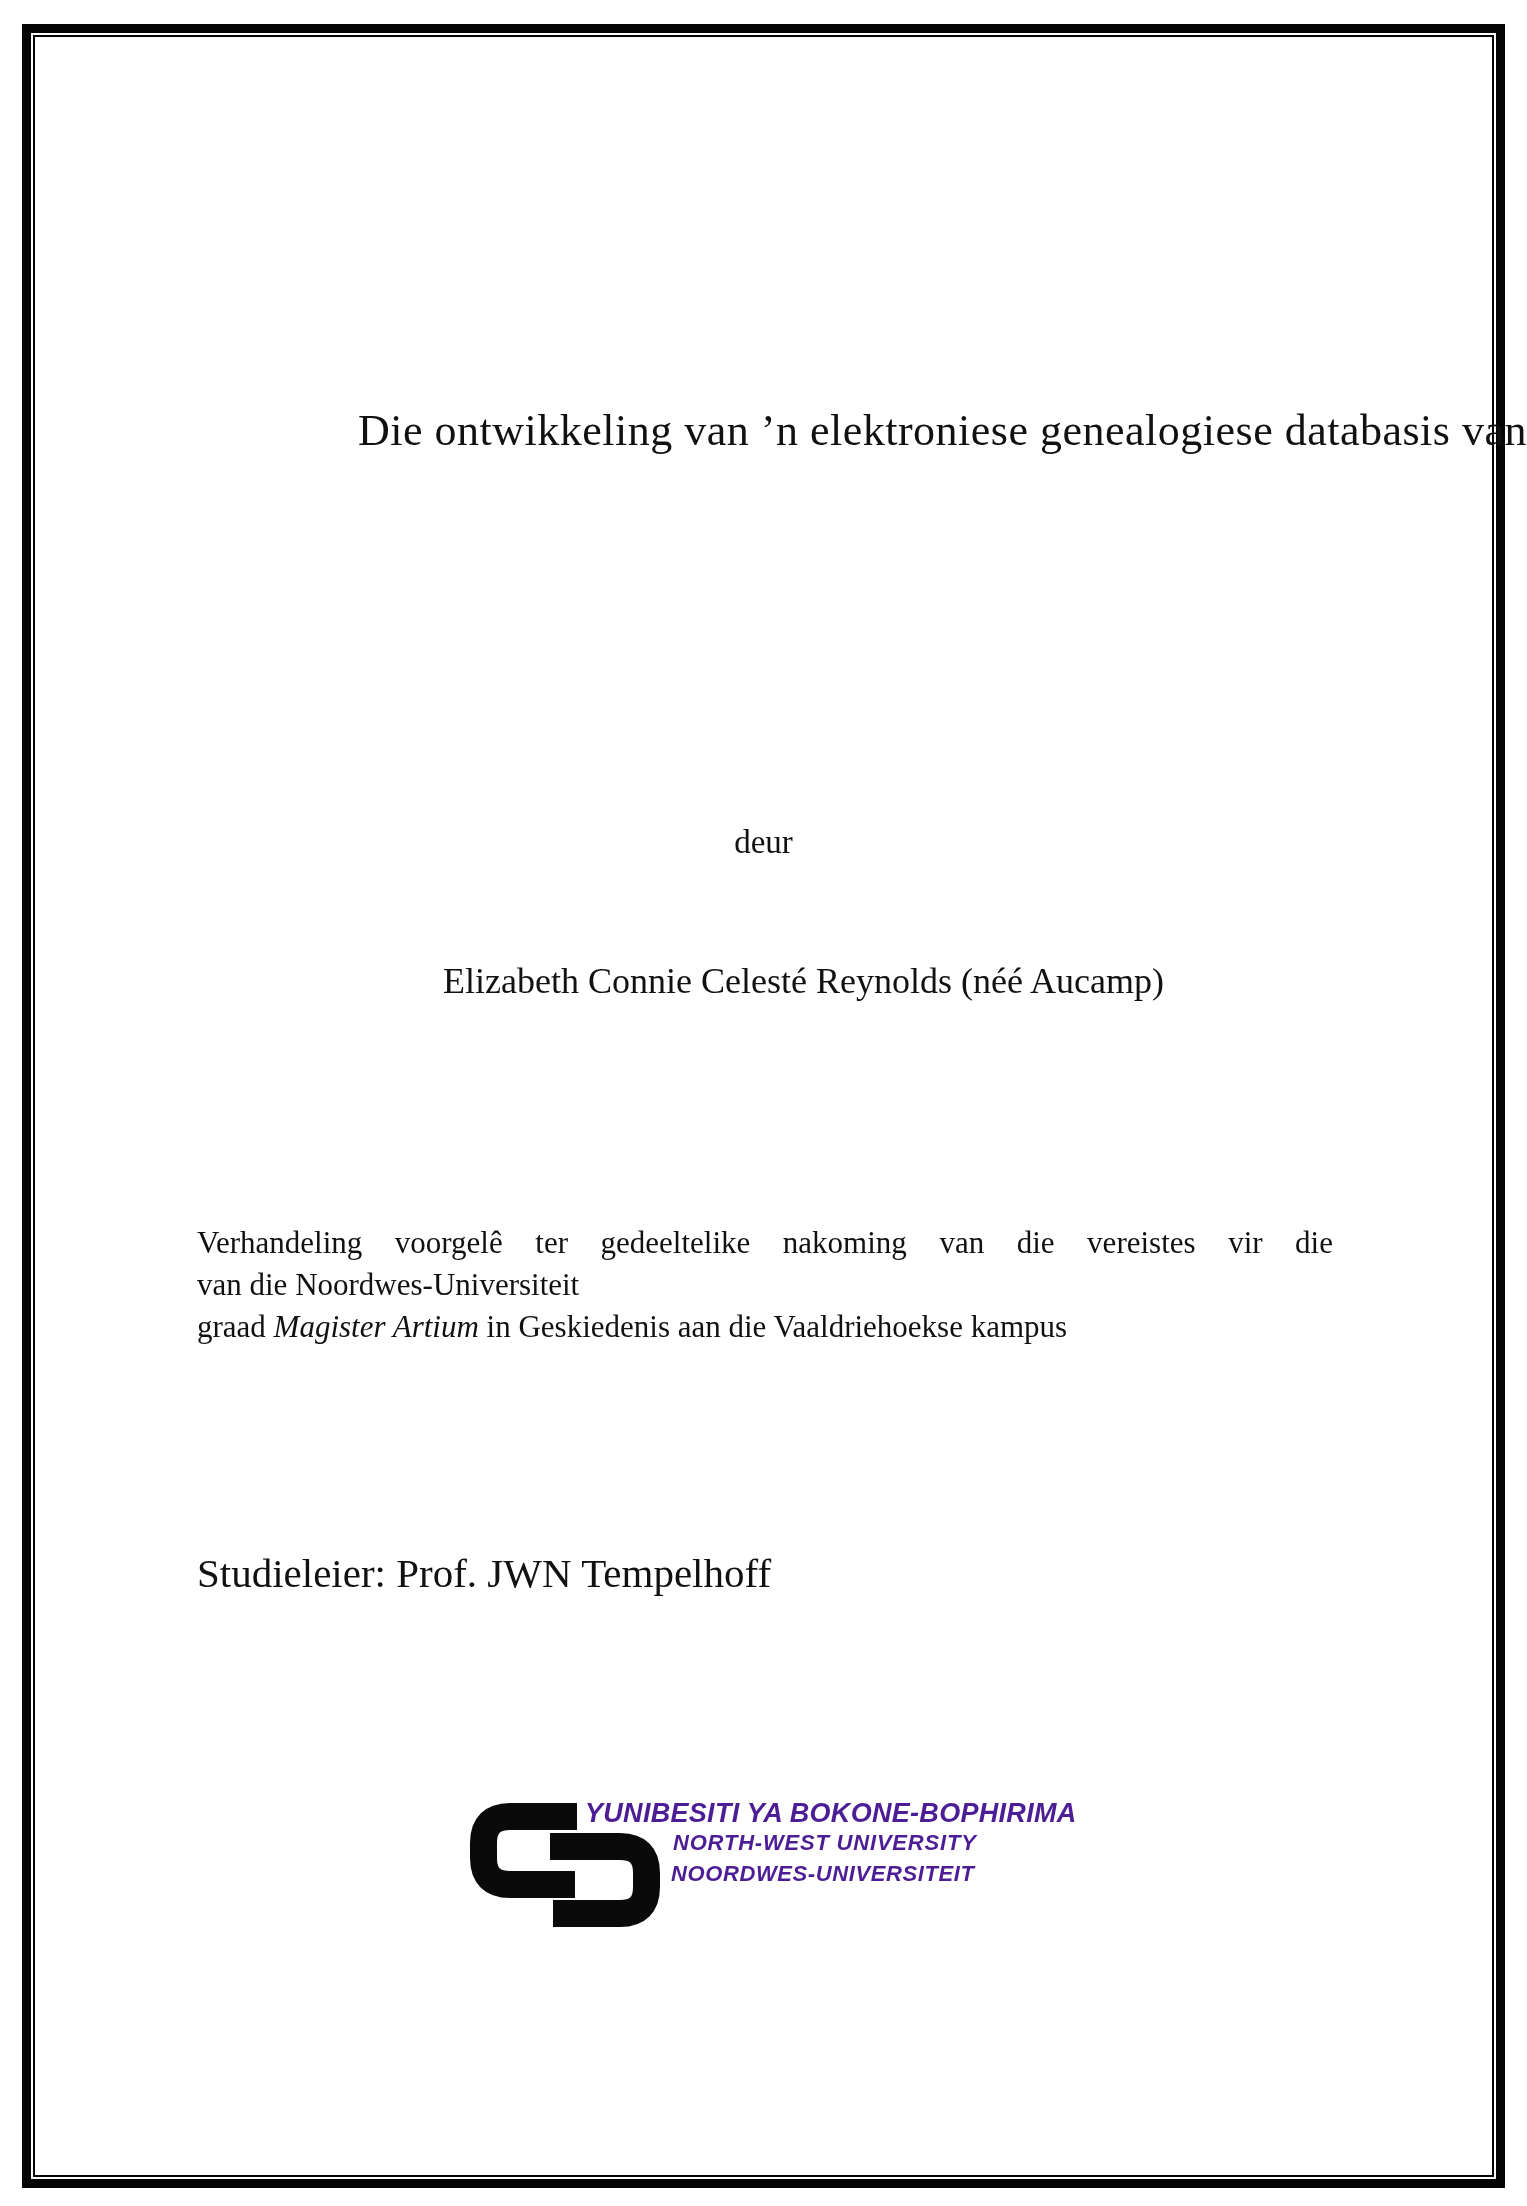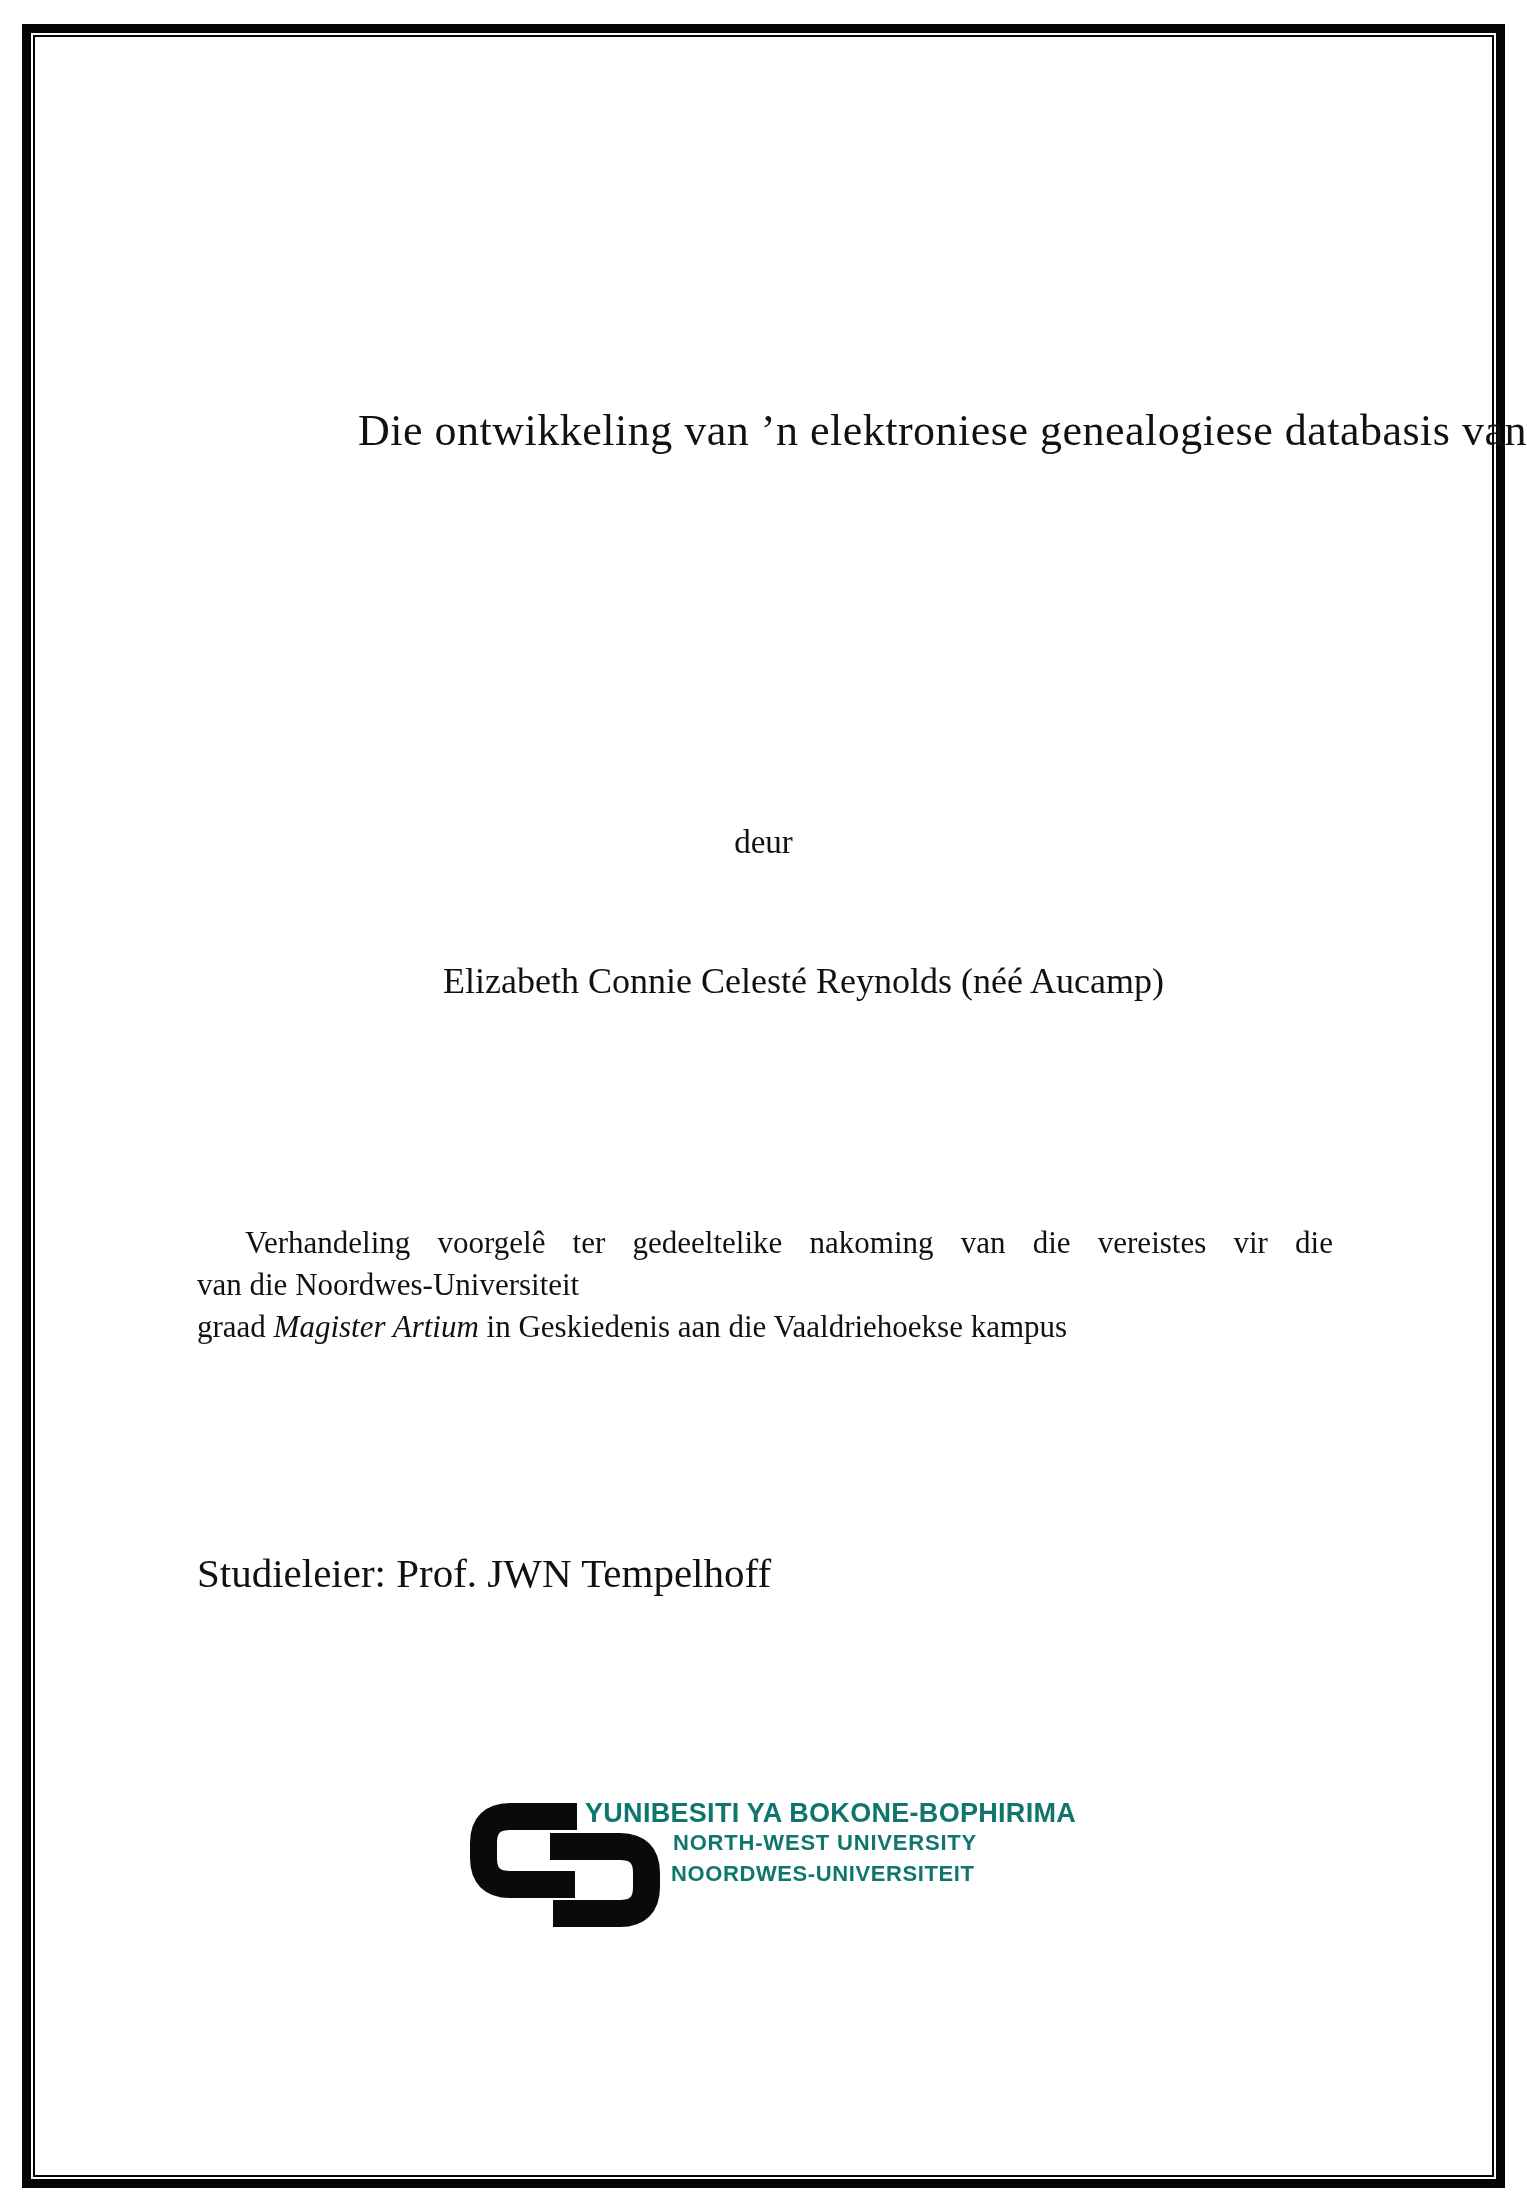--- a/index.html
+++ b/index.html
@@ -65,21 +65,20 @@
     position: absolute;
     left: 197px;
     top: 1222px;
     width: 1136px;
     font-size: 31px;
     line-height: 42px;
   }
   .statement .justified {
     text-align: justify;
     text-align-last: justify;
-    margin-left: 48px;
   }
   .statement .italic {
     font-style: italic;
   }
   .supervisor-block {
     position: absolute;
     left: 197px;
     top: 1552px;
     font-size: 41px;
     line-height: 43px;
@@ -93,23 +92,24 @@
     height: 140px;
   }
   .logo svg {
     position: absolute;
     left: 0;
     top: 0;
   }
   .logo .wordmark {
     font-family: "Liberation Sans", sans-serif;
     font-weight: bold;
-    color: #0f766e;
+    color: #4c1d95;
     white-space: nowrap;
     position: absolute;
+    font-style: italic;
   }
   .logo .wm1 { left: 117px; top: 2px;  font-size: 27px; letter-spacing: 0.3px; }
   .logo .wm2 { left: 205px; top: 34px; font-size: 22px; letter-spacing: 0.8px; }
   .logo .wm3 { left: 203px; top: 65px; font-size: 22px; letter-spacing: 0.6px; }
 </style>
 </head>
 <body>
 
 <div class="frame-outer">
   <div class="frame-inner"></div>

